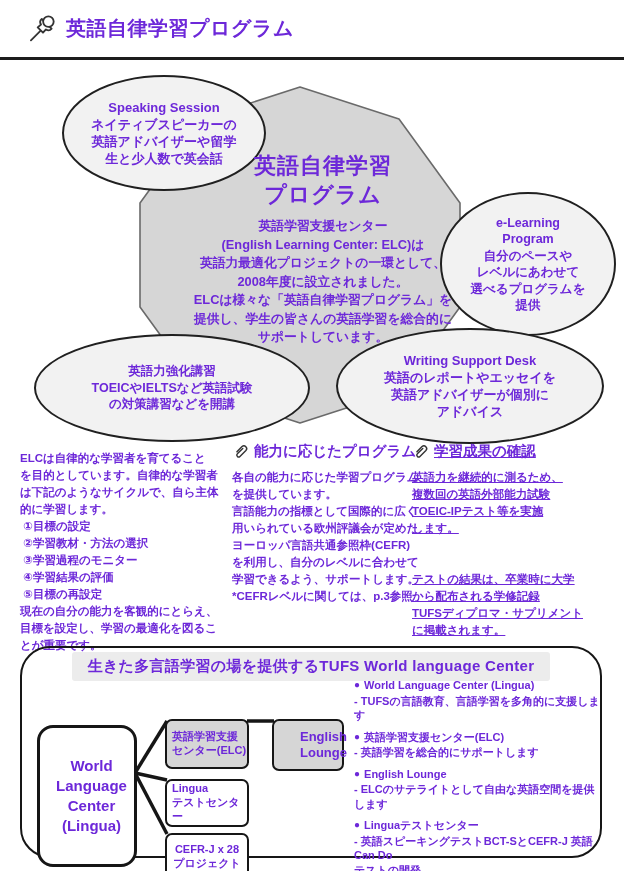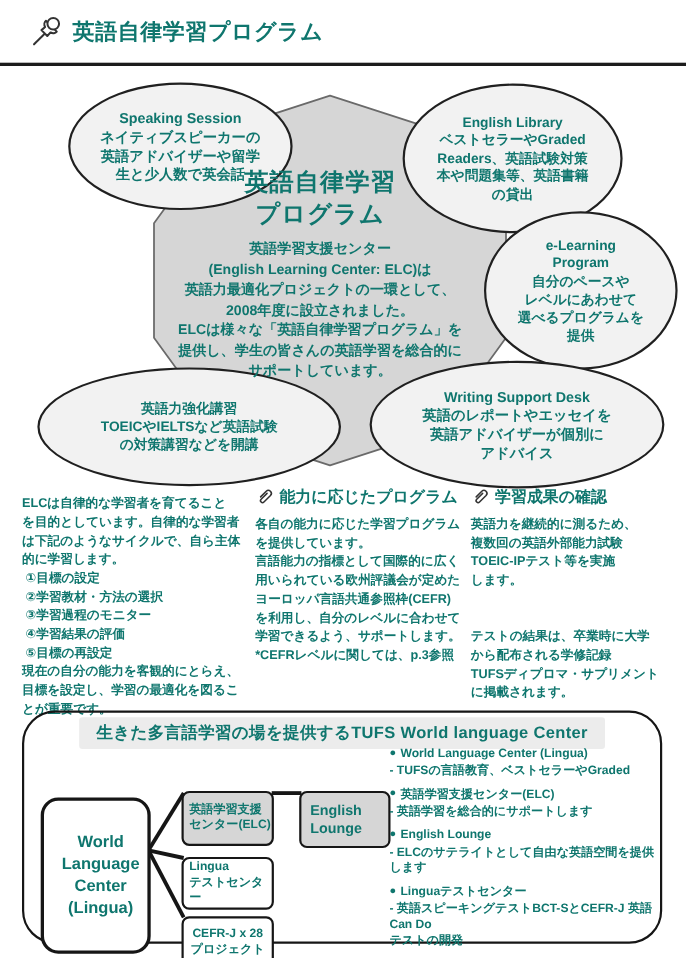--- a/index.html
+++ b/index.html
@@ -1,65 +1,65 @@
 <!DOCTYPE html>
 <html><head>
 <meta charset="utf-8">
 <style>
   html,body{margin:0;padding:0;background:#fff;}
   .page{
     position:relative;width:624px;height:871px;background:#fff;overflow:hidden;
-    font-family:"Liberation Sans","DejaVu Sans",sans-serif;color:#0f766e;
+    font-family:"Liberation Sans","DejaVu Sans",sans-serif;color:#6d28d9;
   }
   .preline{white-space:pre-wrap;}
   
   .header{position:absolute;left:26px;top:12px;display:flex;align-items:center;gap:8px;}
   .header h1{margin:0;font-size:20px;font-weight:700;letter-spacing:.5px;}
   .rule{position:absolute;left:0;top:57px;width:624px;height:3px;background:#1c1c1c;}
   
   .blob-svg{position:absolute;left:0;top:60px;}
   .bubble{
     position:absolute;border:2px solid #202020;border-radius:50%;
     background:#f2f2f2;display:flex;align-items:center;justify-content:center;
     text-align:center;font-weight:700;line-height:1.32;
   }
   .bubble.b-speaking{left:62px;top:75px;width:200px;height:112px;font-size:13px;}
   .bubble.b-library{left:366px;top:76px;width:196px;height:132px;font-size:12.5px;}
   .bubble.b-toeic{left:26px;top:180px;width:192px;height:140px;font-size:12.5px;}
   .bubble.b-elearning{left:440px;top:192px;width:172px;height:140px;font-size:12.5px;}
   .bubble.b-kyoka{left:34px;top:334px;width:272px;height:104px;font-size:12.5px;}
   .bubble.b-writing{left:336px;top:328px;width:264px;height:112px;font-size:13px;}
-  .center-text{position:absolute;left:136px;top:152px;width:310px;text-align:center;}
+  .center-text{position:absolute;left:168px;top:152px;width:310px;text-align:center;}
   .center-text .ttl{font-size:22px;font-weight:700;line-height:1.3;letter-spacing:1px;}
   .center-text .bdy{margin-top:8px;font-size:12.8px;font-weight:700;line-height:1.45;}
   
   .col{position:absolute;top:442px;}
   .col.c1{left:20px;width:208px;}
   .col.c2{left:232px;width:198px;}
-  .col.c3{left:428px;width:192px;}
+  .col.c3{left:412px;width:192px;text-decoration:underline;}
   .col-head{display:flex;align-items:center;gap:5px;font-size:14.5px;font-weight:700;}
   .col-body{margin-top:8px;font-size:11.5px;font-weight:700;line-height:1.48;}
   
   .bottom-box{
     position:absolute;left:20px;top:646px;width:582px;height:212px;
     border:2.5px solid #161616;border-radius:30px;box-sizing:border-box;
   }
   .bottom-title{
     width:fit-content;margin:4px auto 0;padding:5px 16px;background:#ececec;
     border-radius:3px;font-size:15px;font-weight:700;letter-spacing:.3px;
   }
   .orgbox{
     position:absolute;box-sizing:border-box;background:#fff;border:2.5px solid #161616;
     border-radius:7px;font-weight:700;display:flex;flex-direction:column;justify-content:center;margin-top:23px;
   }
   .orgbox.gray{background:#d6d6d6;}
   .org-root{left:15px;top:54px;width:100px;height:142px;border-width:3px;border-radius:16px;
     font-size:15px;line-height:1.32;padding-left:9px;text-align:center;}
   .org-elc{left:143px;top:48px;width:84px;height:50px;font-size:11px;line-height:1.25;padding-left:5px;}
-  .org-lounge{left:250px;top:48px;width:83px;height:52px;font-size:13px;line-height:1.25;padding-left:8px;}
+  .org-lounge{left:250px;top:48px;width:72px;height:52px;font-size:13px;line-height:1.25;padding-left:26px;}
   .org-lingua{left:143px;top:108px;width:84px;height:48px;font-size:11px;line-height:1.25;padding-left:5px;}
   .org-cefr{left:143px;top:162px;width:84px;height:48px;font-size:11px;line-height:1.25;text-align:center;}
   .org-lines{position:absolute;left:0;top:0;}
   .bullets{position:absolute;left:332px;top:30px;width:246px;}
   .bullet-item{margin-bottom:7px;font-size:11px;font-weight:700;line-height:1.32;}
   .bullet-item .lbl{display:flex;gap:4px;}
   .bullet-item .dot{font-size:10px;line-height:1.45;}
   .bullet-item .dsc{margin-top:1px;}
 </style>
 </head>
@@ -80,25 +80,20 @@
   <div class="rule"></div>
 
   <svg class="blob-svg" width="624" height="400" viewBox="0 0 624 400">
     <polygon points="300,27 201,59 140,143 140,247 201,331 300,363 399,331 460,247 460,143 399,59" fill="#d6d6d6" stroke="#6a6a6a" stroke-width="1.6" stroke-linejoin="round"></polygon>
   </svg>
 
   <div class="bubble b-speaking preline">Speaking Session
 ネイティブスピーカーの
 英語アドバイザーや留学
 生と少人数で英会話</div>
-  <div class="bubble b-library preline">English Library
-ベストセラーやGraded
-Readers、英語試験対策
-本や問題集等、英語書籍
-の貸出</div>
   <div class="bubble b-kyoka preline">英語力強化講習
 TOEICやIELTSなど英語試験
 の対策講習などを開講</div>
   <div class="bubble b-elearning preline">e-Learning
 Program
 自分のペースや
 レベルにあわせて
 選べるプログラムを
 提供</div>
   <div class="bubble b-writing preline">Writing Support Desk
@@ -193,21 +188,21 @@
 テストセンター</div>
     <div class="orgbox org-cefr preline">CEFR-J x 28
 プロジェクト</div>
 
     <div class="bullets">
       <div class="bullet-item">
         <div class="lbl">
             <span class="dot">●</span>
             <span>World Language Center (Lingua)</span>
           </div>
-        <div class="dsc preline">- TUFSの言語教育、ベストセラーやGraded</div>
+        <div class="dsc preline">- TUFSの言語教育、言語学習を多角的に支援します</div>
       </div>
       <div class="bullet-item">
         <div class="lbl">
             <span class="dot">●</span>
             <span>英語学習支援センター(ELC)</span>
           </div>
         <div class="dsc preline">- 英語学習を総合的にサポートします</div>
       </div>
       <div class="bullet-item">
         <div class="lbl">

